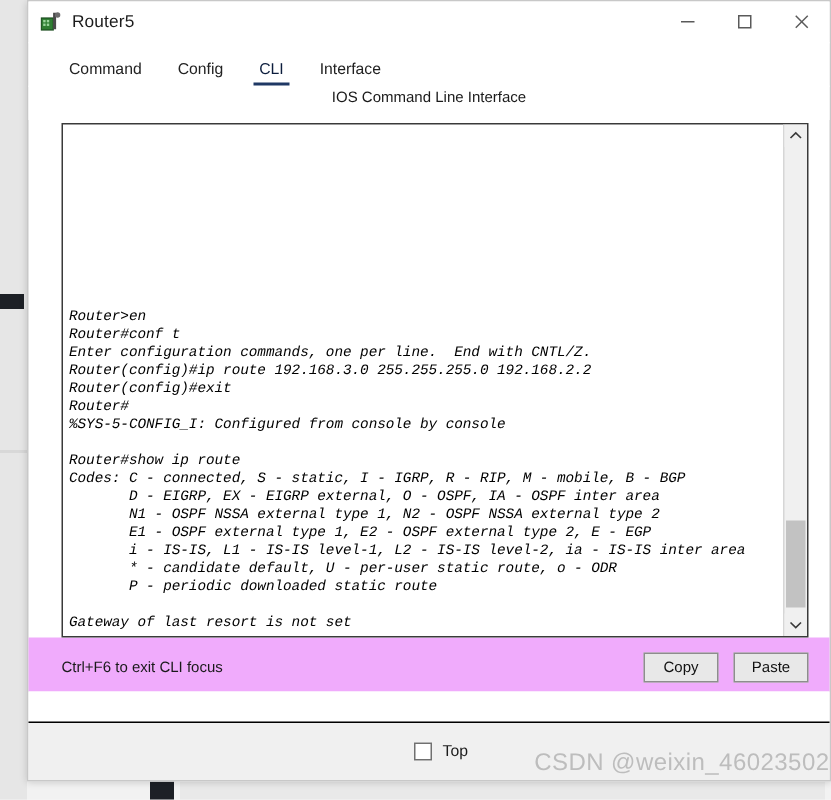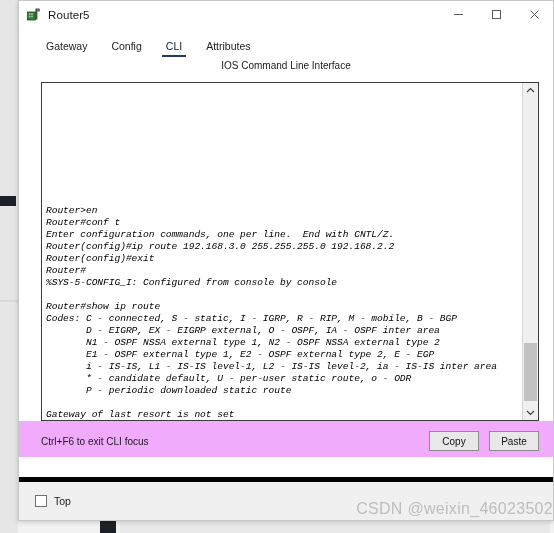--- a/index.html
+++ b/index.html
@@ -226,25 +226,26 @@
     flex: none;
     height: 20px;
     background: #ffffff;
   }
 
   
   .bottom-bar {
     height: 38px;
     min-height: 38px;
     background: #f0f0f0;
-    border-top: 5px solid #000000;
+    border-top: 1px solid #000000;
     display: flex;
     align-items: center;
     padding-left: 16px;
     position: relative;
+    justify-content: center;
   }
   .chk-wrap {
     display: flex;
     align-items: center;
     gap: 7px;
     cursor: default;
   }
   .chk-box {
     width: 12px;
     height: 12px;
@@ -307,24 +308,24 @@
       <div class="win-btn close">
         <svg width="11" height="11" viewBox="0 0 11 11">
             <line x1="1.5" y1="1.5" x2="9.5" y2="9.5" stroke="#5a5a5a" stroke-width="1"></line>
             <line x1="9.5" y1="1.5" x2="1.5" y2="9.5" stroke="#5a5a5a" stroke-width="1"></line>
           </svg>
       </div>
     </div>
   </div>
 
   <div class="tabstrip">
-    <div class="tab">Gateway</div>
+    <div class="tab">Command</div>
     <div class="tab">Config</div>
     <div class="tab active">CLI</div>
-    <div class="tab">Attributes</div>
+    <div class="tab">Interface</div>
   </div>
 
   <div class="panel-header">IOS Command Line Interface</div>
 
   <div class="terminal-wrap">
     <div class="terminal" id="terminal-output"><div class="term-blank"></div><div class="term-line">Router&gt;en</div><div class="term-line">Router#conf t</div><div class="term-line">Enter configuration commands, one per line.  End with CNTL/Z.</div><div class="term-line">Router(config)#ip route 192.168.3.0 255.255.255.0 192.168.2.2</div><div class="term-line">Router(config)#exit</div><div class="term-line">Router#</div><div class="term-line">%SYS-5-CONFIG_I: Configured from console by console</div><div class="term-line"></div><div class="term-line">Router#show ip route</div><div class="term-line">Codes: C - connected, S - static, I - IGRP, R - RIP, M - mobile, B - BGP</div><div class="term-line">       D - EIGRP, EX - EIGRP external, O - OSPF, IA - OSPF inter area</div><div class="term-line">       N1 - OSPF NSSA external type 1, N2 - OSPF NSSA external type 2</div><div class="term-line">       E1 - OSPF external type 1, E2 - OSPF external type 2, E - EGP</div><div class="term-line">       i - IS-IS, L1 - IS-IS level-1, L2 - IS-IS level-2, ia - IS-IS inter area</div><div class="term-line">       * - candidate default, U - per-user static route, o - ODR</div><div class="term-line">       P - periodic downloaded static route</div><div class="term-line"></div><div class="term-line">Gateway of last resort is not set</div><div class="term-line"></div></div>
     <div class="scrollbar">
       <div class="sb-arrow">
         <svg width="9" height="7" viewBox="0 0 9 7">
             <polyline points="1,5 4.5,1.6 8,5" fill="none" stroke="#3a3a3a" stroke-width="1.1"></polyline>

